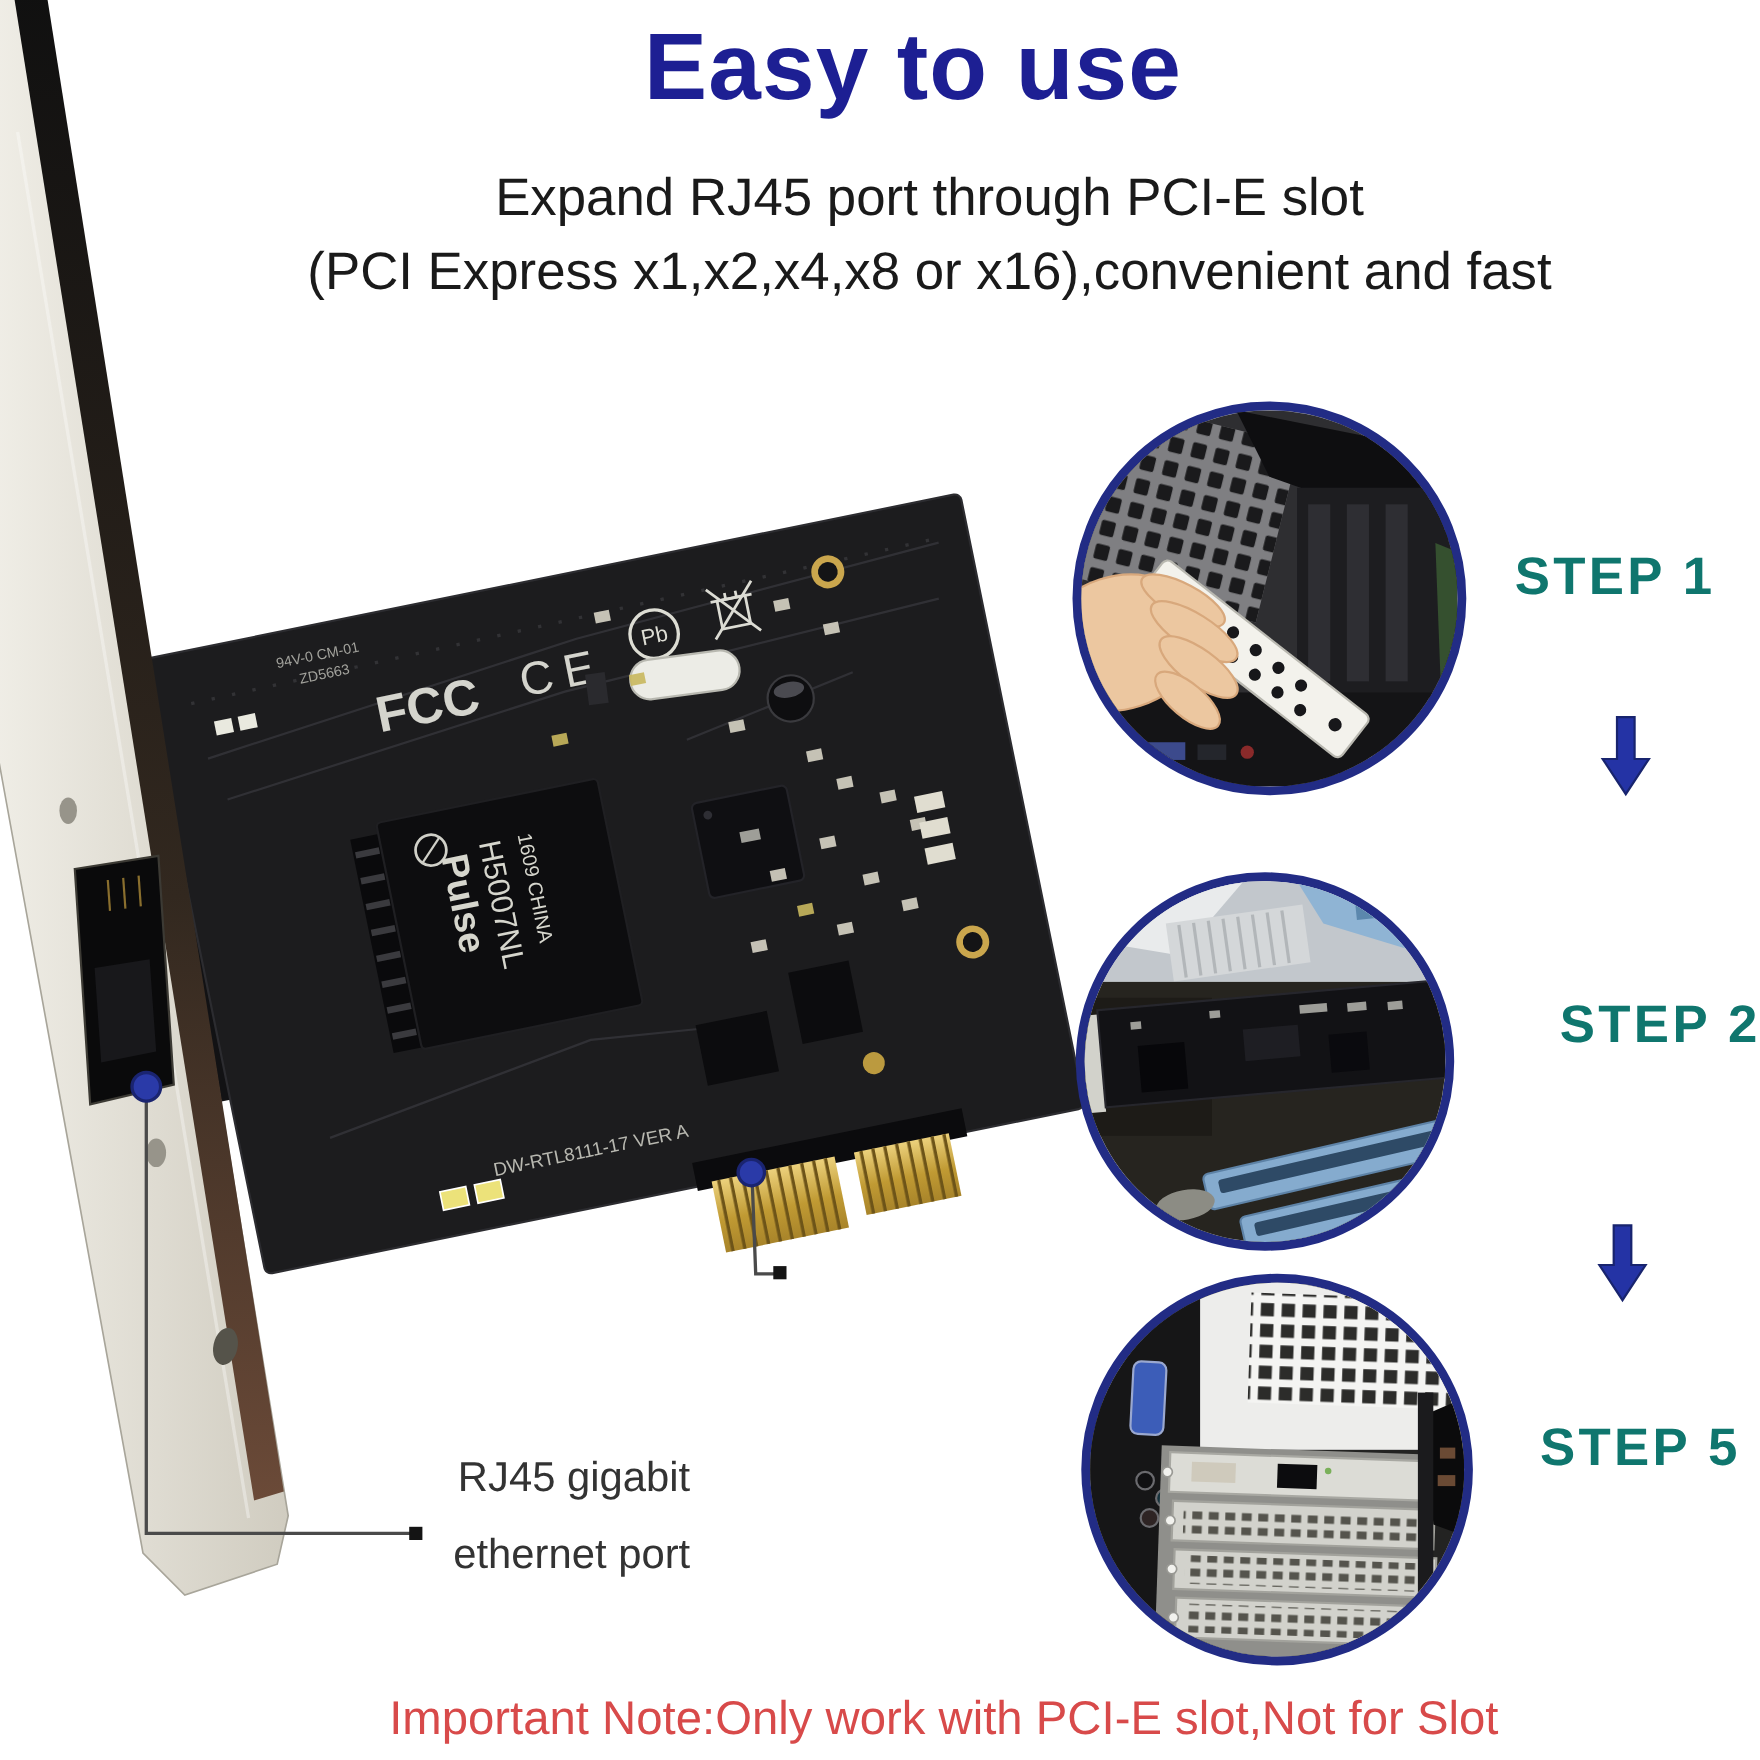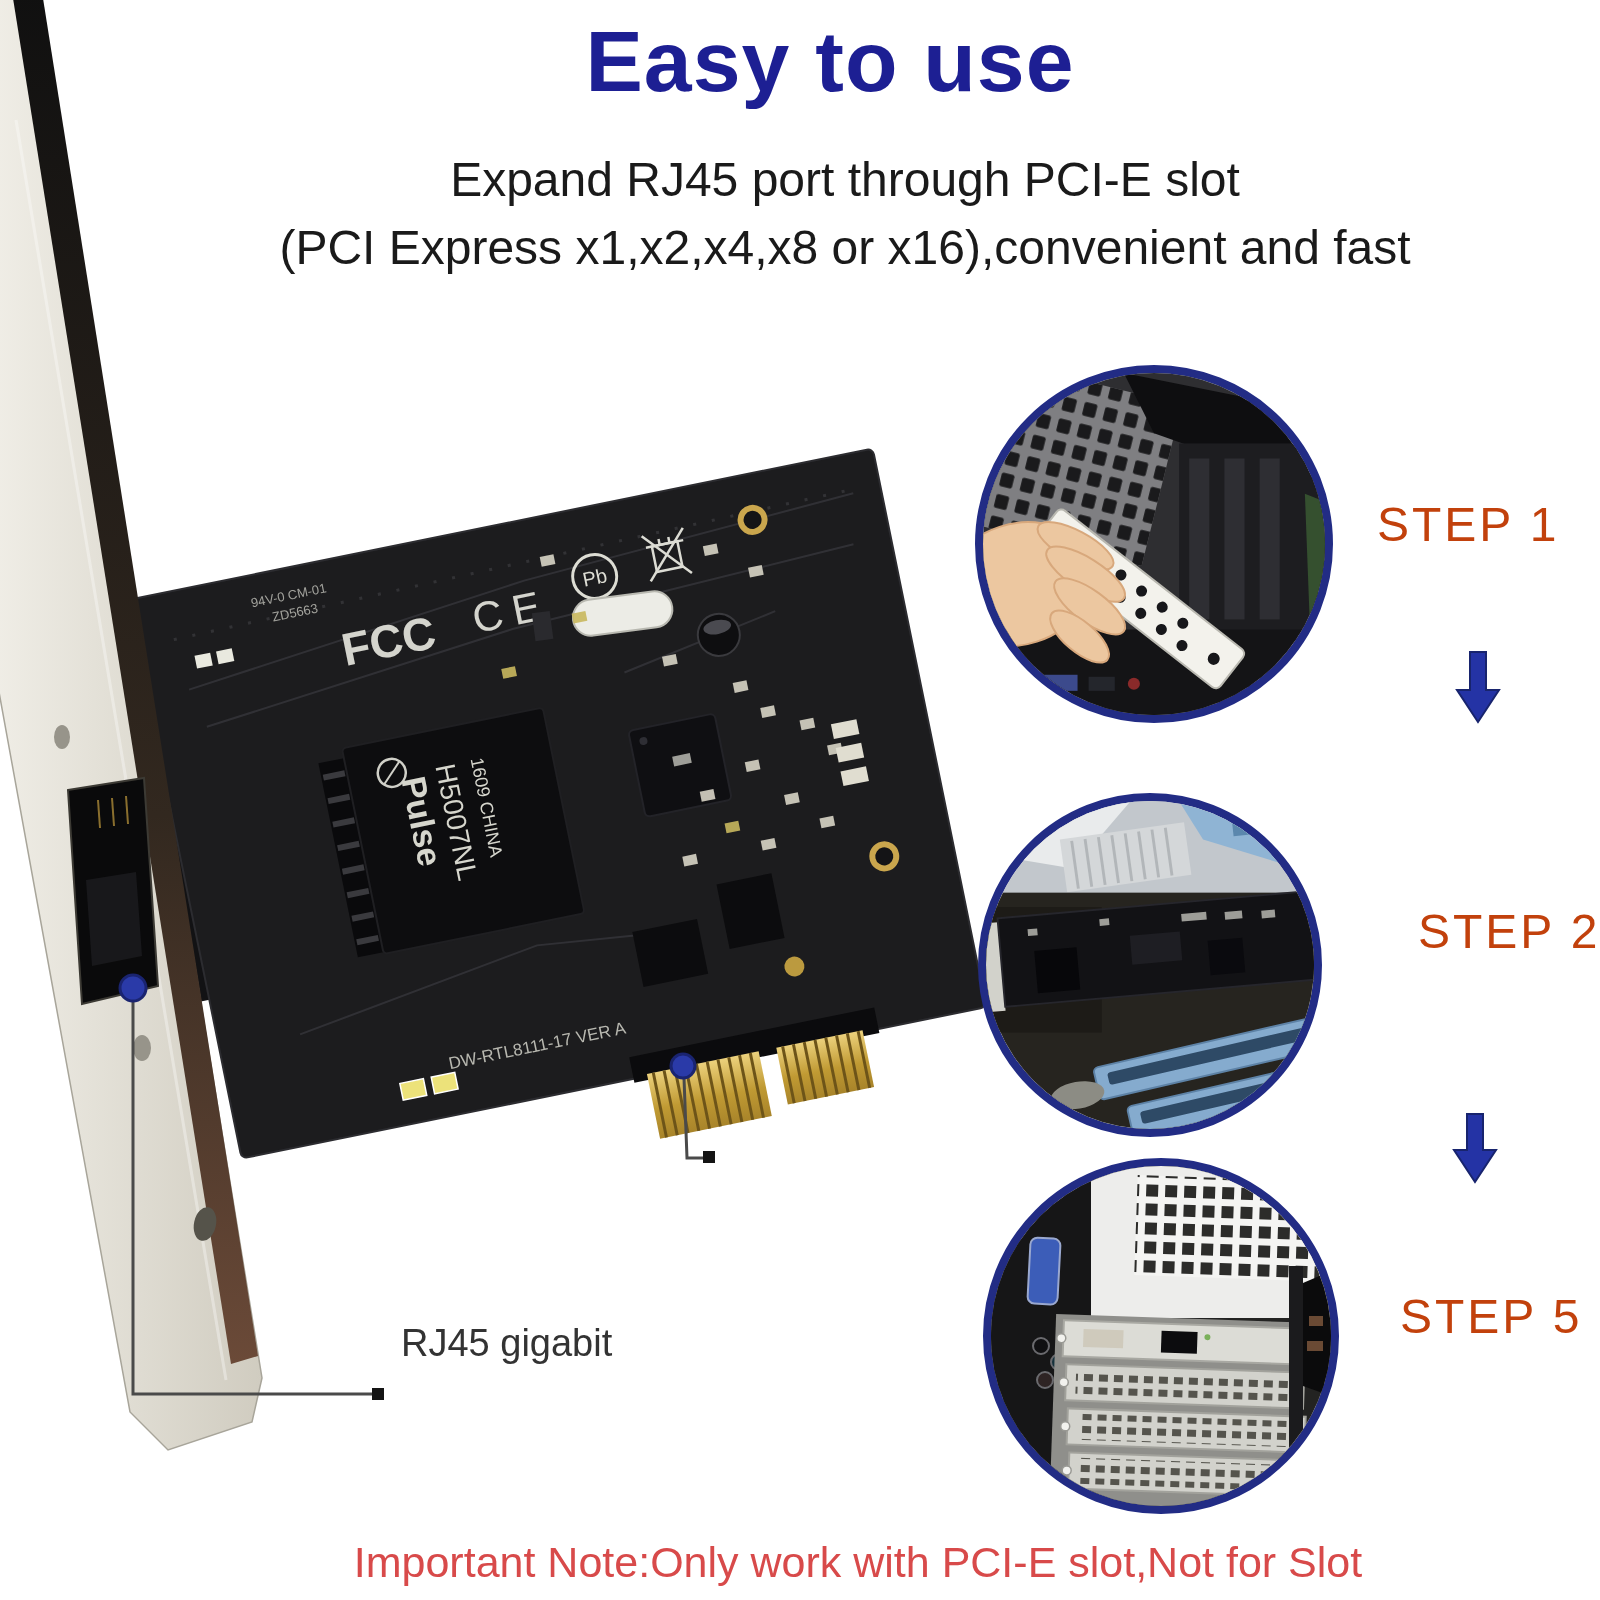--- a/index.html
+++ b/index.html
@@ -2,33 +2,33 @@
 <html><head>
 <meta charset="utf-8">
 <style>
   html,body{margin:0;padding:0;background:#fff;}
   body{width:1600px;height:1600px;font-family:"Liberation Sans",sans-serif;}
   #canvas{position:relative;width:1600px;height:1600px;overflow:hidden;background:#ffffff;}
   .title{position:absolute;top:12px;left:30px;width:1600px;text-align:center;
          font-size:86px;font-weight:bold;color:#1d1f93;letter-spacing:1px;}
   .subtitle{position:absolute;top:146px;left:45px;width:1600px;text-align:center;
             font-size:48px;color:#1a1a1a;line-height:68px;}
-  .step-label{position:absolute;font-size:48px;color:#c2410c;letter-spacing:3px;white-space:nowrap;}
+  .step-label{position:absolute;font-size:48px;color:#0f766e;letter-spacing:3px;white-space:nowrap;font-weight:bold;}
   #step1-label{left:1377px;top:497px;}
   #step2-label{left:1395px;top:904px;margin-left:23px;}
   #step3-label{left:1400px;top:1289px;}
   .circle{position:absolute;border-radius:50%;border:8px solid #222c85;overflow:hidden;
           box-sizing:border-box;background:#d8d8d8;}
   #circle1{left:975px;top:365px;width:358px;height:358px;}
   #circle2{left:978px;top:793px;width:344px;height:344px;}
   #circle3{left:983px;top:1158px;width:356px;height:356px;}
   .circle svg{display:block;width:100%;height:100%;}
   .callout{position:absolute;color:#333333;white-space:nowrap;}
   #gold-callout{left:737px;top:1096px;font-size:40px;line-height:62px;}
-  #rj45-callout{left:401px;top:1308px;font-size:38px;line-height:70px;text-align:right;}
+  #rj45-callout{left:412px;top:1308px;font-size:38px;line-height:70px;text-align:right;}
   .note{position:absolute;top:1538px;left:58px;width:1600px;text-align:center;
         font-size:43px;color:#d84a4a;}
   #art{position:absolute;left:0;top:0;width:1600px;height:1600px;}
   #shared-defs{position:absolute;width:0;height:0;}
 </style>
 </head>
 <body>
 
 <div id="canvas">
 
@@ -374,17 +374,18 @@
       <rect x="298" y="100" width="14" height="240" fill="#1b1b1d"></rect>
     </svg>
   </div>
 
   <div class="step-label" id="step1-label">STEP 1</div>
   <div class="step-label" id="step2-label">STEP 2</div>
   <div class="step-label" id="step3-label">STEP 5</div>
 
   <div class="callout" id="rj45-callout">
     <div>RJ45 gigabit</div>
+    <div>ethernet port</div>
   </div>
 
   <div class="note">Important Note:Only work with PCI-E slot,Not for Slot</div>
 
 </div>
 
 </body></html>

